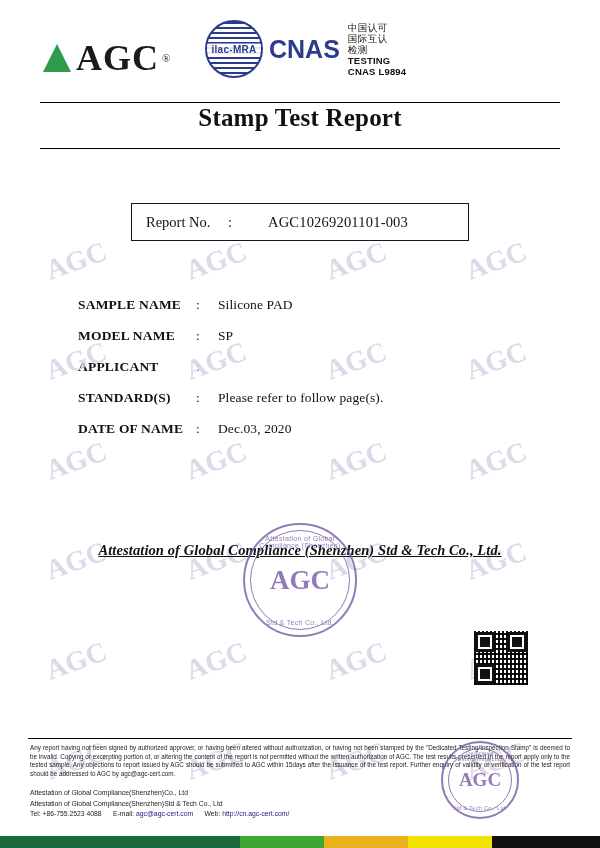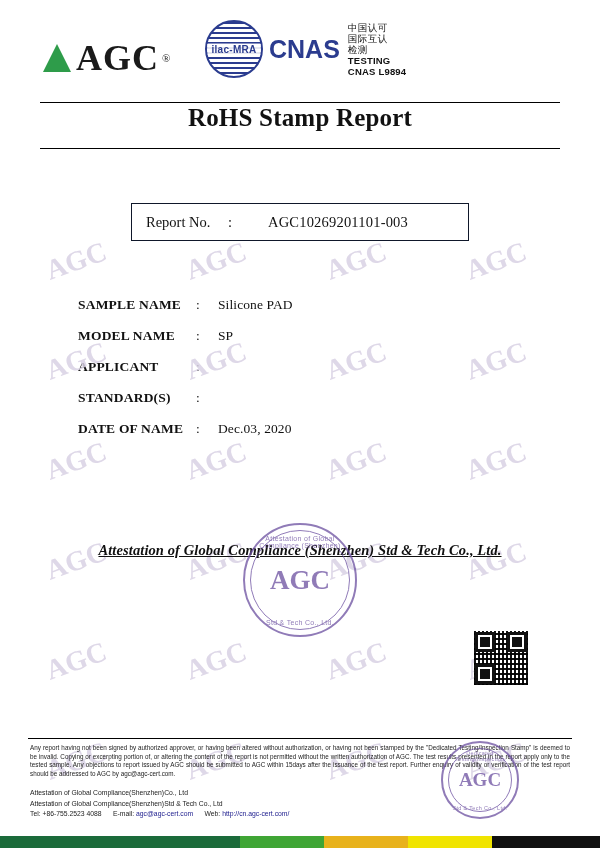--- a/index.html
+++ b/index.html
@@ -340,21 +340,21 @@
         <div>国际互认</div>
         <div>检测</div>
         <div class="en">TESTING</div>
         <div class="en">CNAS L9894</div>
       </span>
     </div>
 
     <div class="header-rule"></div>
   </div>
 
-  <div class="doc-title">RoHS Stamp Report</div>
+  <div class="doc-title">Stamp Test Report</div>
   <div class="title-rule"></div>
 
   <div class="report-box">
     <span class="rb-label">Report No.</span>
     <span class="rb-colon">:</span>
     <span class="rb-value">AGC10269201101-003</span>
   </div>
 
   <div class="fields">
     <div class="field-row">
@@ -367,20 +367,21 @@
       <span class="field-colon">:</span>
       <span class="field-value">SP</span>
     </div>
     <div class="field-row">
       <span class="field-label">APPLICANT</span>
       <span class="field-colon">:</span>
     </div>
     <div class="field-row">
       <span class="field-label">STANDARD(S)</span>
       <span class="field-colon">:</span>
+      <span class="field-value">Please refer to follow page(s).</span>
     </div>
     <div class="field-row">
       <span class="field-label">DATE OF NAME</span>
       <span class="field-colon">:</span>
       <span class="field-value">Dec.03, 2020</span>
     </div>
   </div>
 
   <div class="wm" style="left:45px;  top:245px;">AGC</div>
   <div class="wm" style="left:185px; top:245px;">AGC</div>

